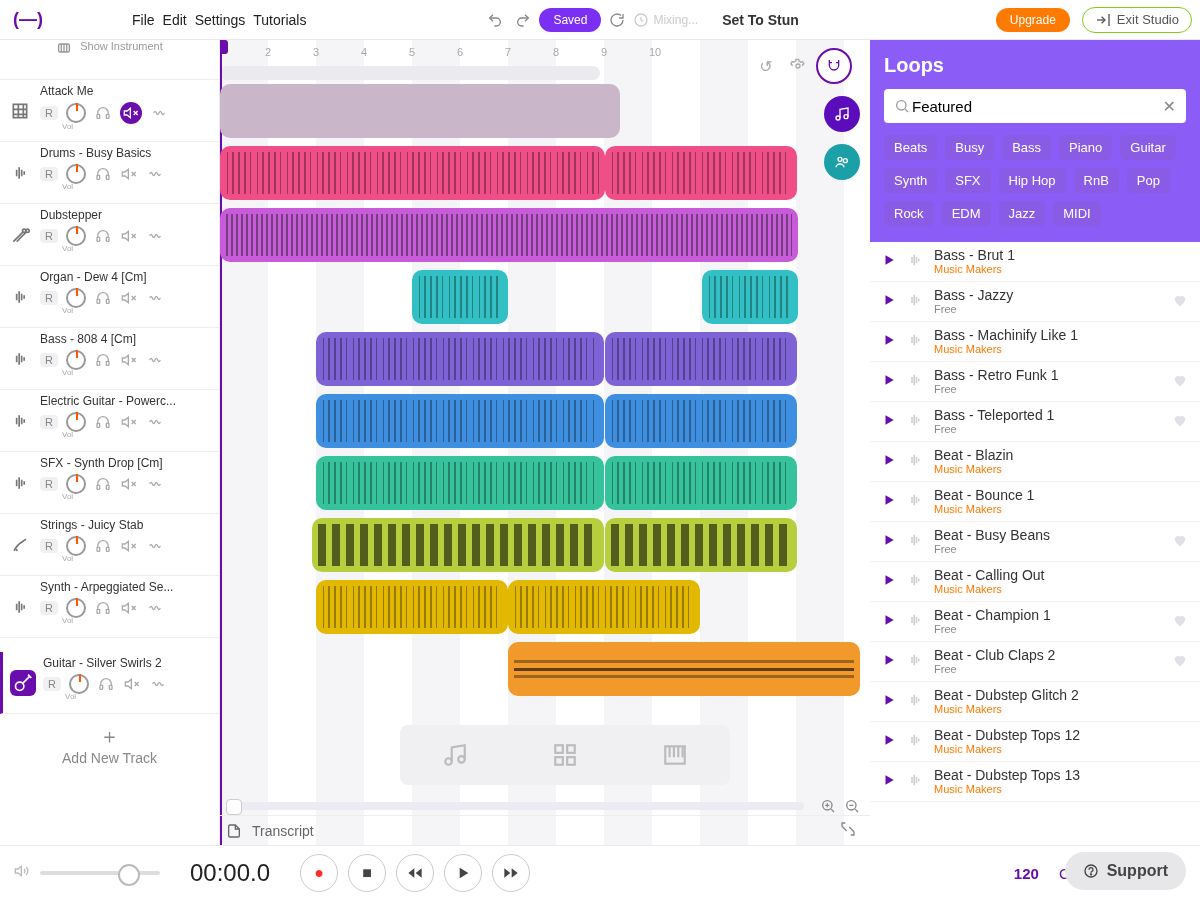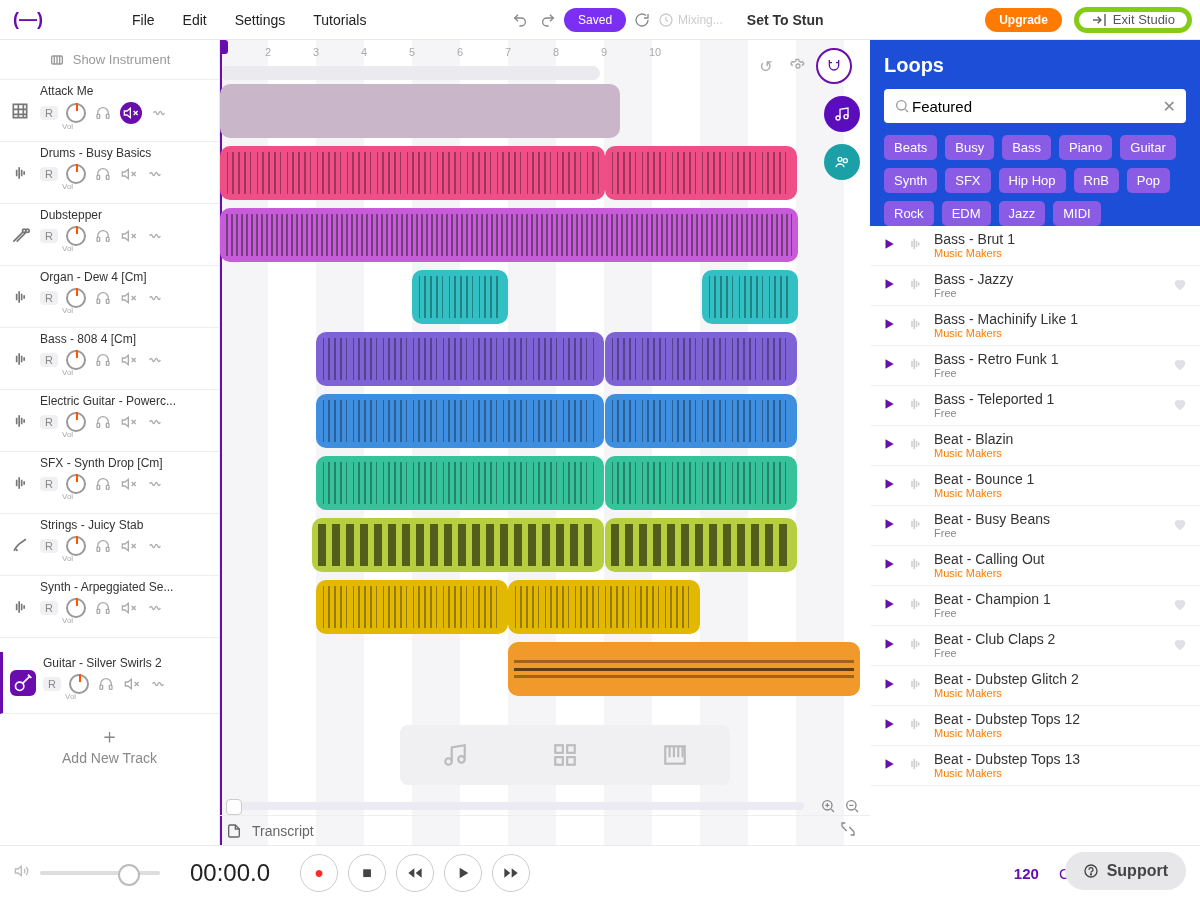--- a/index.html
+++ b/index.html
@@ -1,40 +1,40 @@
 <!DOCTYPE html>
 <html><head>
 <meta charset="utf-8">
 <style>
   * { box-sizing: border-box; font-family: -apple-system, BlinkMacSystemFont, "Segoe UI", Helvetica, sans-serif; }
   body { margin:0; width:1200px; height:900px; overflow:hidden; background:#fff; color:#222; }
 
   
   .topbar { display:flex; align-items:center; height:40px; border-bottom:1px solid #e9e9ef; padding:0 8px; gap:4px;}
   .logo { width:40px; display:flex; align-items:center; justify-content:center; color:#6a0dad; font-weight:700; font-size:18px;}
-  .menu  { display:flex; gap:28px; margin-left:80px;}
+  .menu  { display:flex; gap:8px; margin-left:80px;}
   .menu div { font-size:14px; cursor:pointer;}
   .tb-spacer { flex:1;}
   .ic { width:24px; height:24px; display:flex; align-items:center; justify-content:center; color:#888;}
   .pill { height:24px; padding:0 14px; border-radius:12px; font-size:12px; display:flex; align-items:center;}
   .saved { background:#7b2ff2; color:#fff;}
   .proj-name{ font-size:14px; font-weight:600; color:#333; margin:0 20px;}
-  .upgrade{ background:#ff7a00; color:#fff;font-weight:bold;}
-  .exit{ border:5px solid #84cc16; border-radius:14px; height:26px; padding:0 12px; font-size:13px; display:flex; align-items:center; gap:6px; margin-left:8px; color:#555;}
+  .upgrade{ background:#ff7a00; color:#fff;}
+  .exit{ border:1px solid #84cc16; border-radius:14px; height:26px; padding:0 12px; font-size:13px; display:flex; align-items:center; gap:6px; margin-left:8px; color:#555;}
 
   
   .main { position:absolute; top:40px; bottom:55px; left:0; right:0; display:flex;}
   .tracklist { width:220px; border-right:1px solid #e9e9ef; overflow:hidden;}
   .arranger  { flex:1; position:relative; background:
       repeating-linear-gradient(to right,#f5f5f8 0 48px,#fff 48px 96px);
       overflow:hidden;}
   .loops     { width:330px; background:#fff;}
 
   
-  .show-instr{ height:40px; border-bottom:1px solid #eee; display:flex; align-items:center; justify-content:center; color:#999; font-size:13px; gap:8px;}
+  .show-instr{ height:40px; border-bottom:1px solid #eee; display:flex; align-items:flex-start; justify-content:center; color:#999; font-size:11px; gap:8px;}
   .track { height:62px; border-bottom:1px solid #eee; display:flex;}
   .track.sel{ border-left:3px solid #6a0dad;margin-top:14px;}
   .tricon{ width:40px; display:flex; align-items:center; justify-content:center; color:#777;}
   .tricon svg{stroke:#777; fill:none;}
   .speaker-sel{ background:#6a0dad; border-radius:6px; width:26px; height:26px; display:flex; align-items:center; justify-content:center; }
   .speaker-sel svg{stroke:#fff;}
   .trbody{ flex:1; padding-top:4px;}
   .trname{ font-size:12px; color:#333; white-space:nowrap; overflow:hidden; text-overflow:ellipsis;}
   .trctrl{ display:flex; align-items:center; gap:8px; margin-top:4px;}
   .rbox{ font-size:11px; color:#888; background:#f0f0f3; border-radius:4px; padding:1px 5px;}
@@ -74,21 +74,21 @@
   .editor-dock{ position:absolute; left:180px; bottom:60px; width:330px; height:60px;
     background:#f0f0f3; border-radius:8px; display:flex; align-items:center; justify-content:space-around; color:#bbb;}
   .editor-dock .eb{ width:40px; height:40px; display:flex; align-items:center; justify-content:center;}
   .zoomrow{ position:absolute; left:6px; right:6px; bottom:30px; height:18px; display:flex; align-items:center;}
   .zoomtrack{ flex:1; height:8px; background:#eceaf2; border-radius:6px; position:relative; margin-right:12px;}
   .zoomtrack:after{content:"";position:absolute;left:0;top:-3px;width:14px;height:14px;border-radius:4px;background:#fff;border:1px solid #ccc;}
   .transcript{ position:absolute; left:0; right:0; bottom:0; height:30px; border-top:1px solid #eee; display:flex; align-items:center; padding:0 6px; color:#666; font-size:14px; gap:10px;}
   .expand{ position:absolute; right:14px; color:#888;}
 
   
-  .loops-head{ background:#1d4ed8; color:#fff; padding:14px 14px 0 14px;}
+  .loops-head{ background:#8b5cf6; color:#fff; padding:14px 14px 16px 14px;}
   .loops-head h3{ margin:0 0 12px 0; font-size:20px; font-weight:600;}
   .search{ background:#fff; border-radius:4px; height:34px; display:flex; align-items:center; padding:0 10px; color:#555;}
   .search input{ border:none; flex:1; font-size:15px; outline:none;}
   .chips{ display:flex; flex-wrap:wrap; gap:8px; margin-top:12px;}
   .chip{ background:#8a5ce6; color:#fff; font-size:13px; padding:5px 10px; border-radius:5px;}
   .scale{ margin:14px 2px 10px 4px; font-size:15px; display:flex; align-items:center; gap:8px;}
   .loop-item{ display:flex; align-items:center; height:40px; border-bottom:1px solid #f1f1f4; padding:0 12px; gap:10px;}
   .pbtn{ color:#6a0dad; font-size:13px;}
   .chan{ color:#bbb; font-size:14px;}
   .lp-txt{ flex:1; line-height:1.1;}

